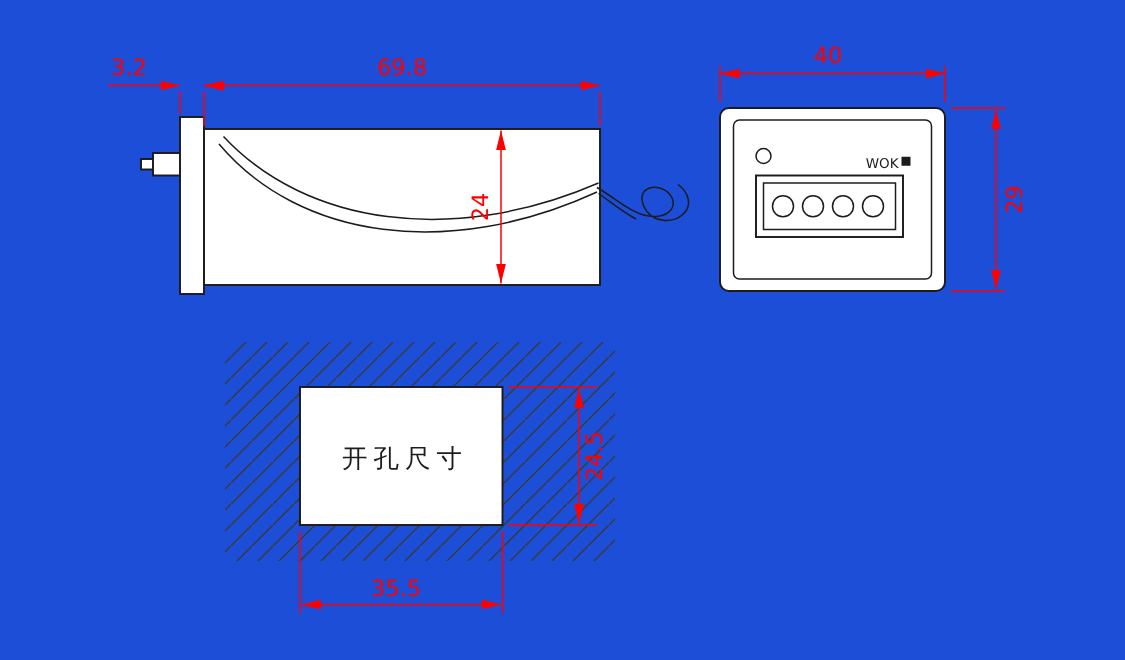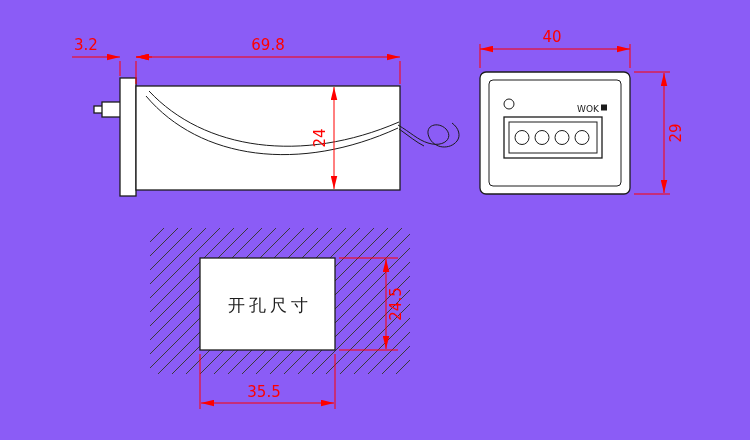--- a/index.html
+++ b/index.html
@@ -8,21 +8,21 @@
   }
   html, body {
     margin: 0;
     padding: 0;
     background: #ffffff;
   }
   .canvas {
     position: relative;
     width: 750px;
     height: 440px;
-    background: #8b5cf6;
+    background: #1d4ed8;
     font-family: "DejaVu Sans", sans-serif;
     overflow: hidden;
   }
   svg {
     display: block;
   }
   .ln {
     stroke: var(--line-color);
     stroke-width: 1.3;
     fill: none;

